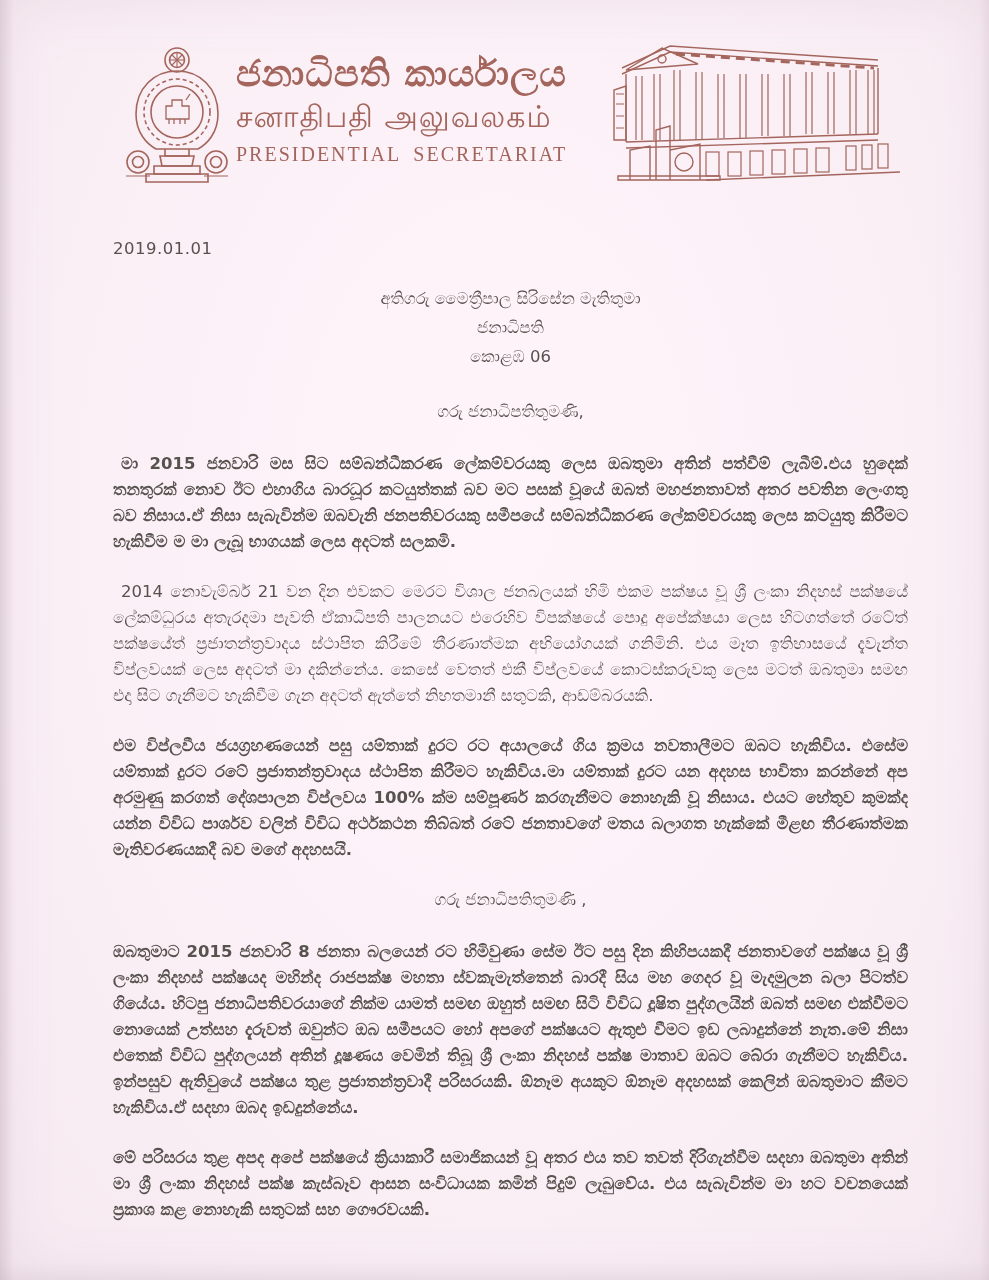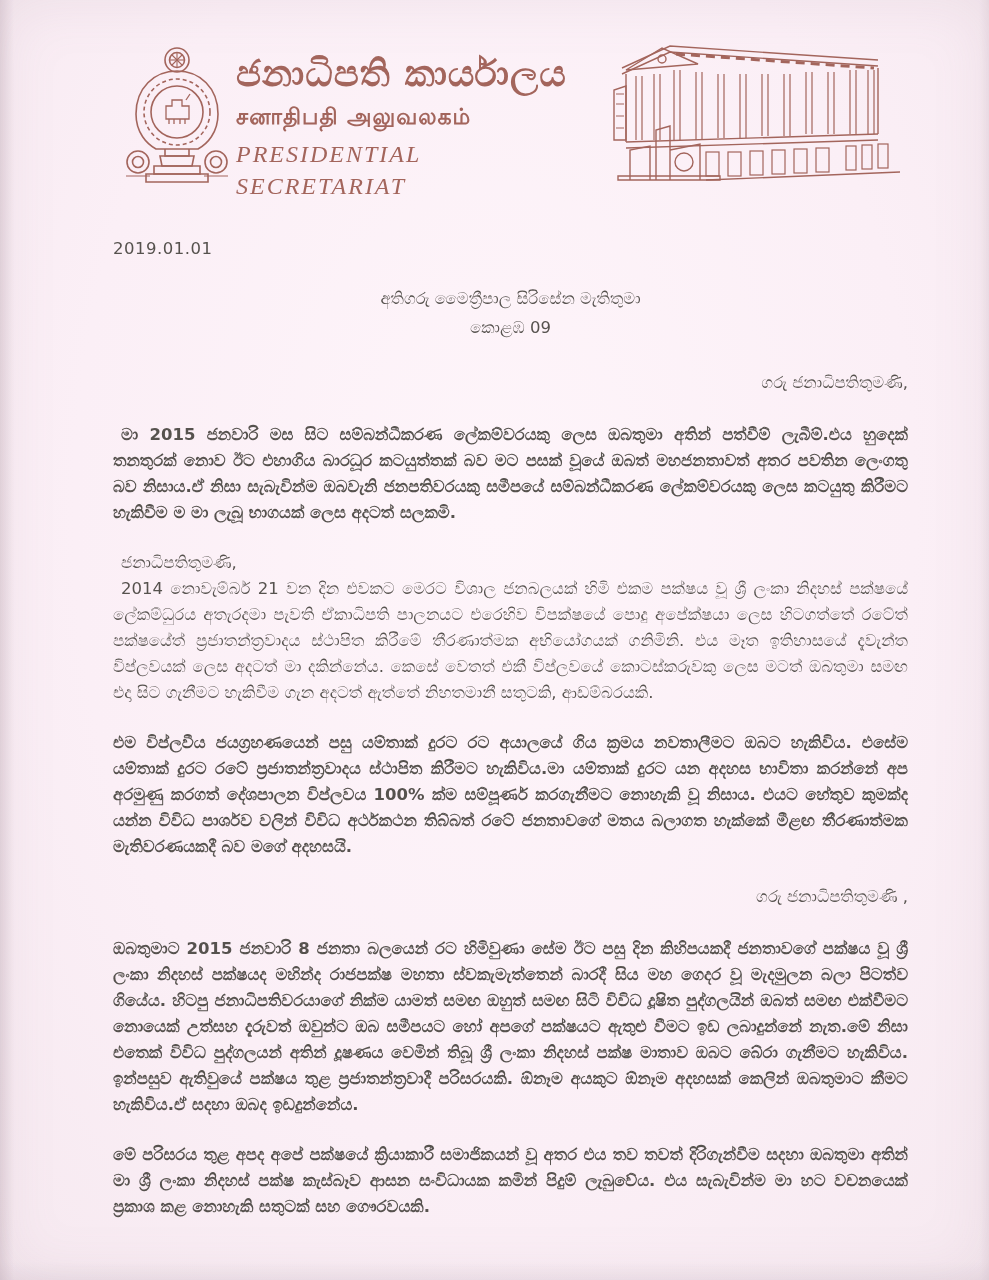--- a/index.html
+++ b/index.html
@@ -16,35 +16,35 @@
       linear-gradient(0deg, rgba(215,200,210,.28) 0, rgba(253,241,247,0) 18px),
       radial-gradient(ellipse at 50% 40%, #fef5fa 0%, #fbeff6 60%, #f6e9f0 100%);
     box-shadow:inset 0 0 60px rgba(150,120,140,.12);
   }
 
   
   .letterhead{position:absolute;left:8px;top:0;width:100%;height:215px;}
   .emblem{position:absolute;left:108px;top:44px;width:122px;height:142px;}
   .lh-titles{position:absolute;left:228px;top:52px;width:340px;text-align:left;}
   .lh-sinhala{font-size:37px;font-weight:bold;line-height:44px;letter-spacing:1px;}
-  .lh-tamil{font-size:22px;font-weight:bold;line-height:42px;letter-spacing:1px;}
-  .lh-english{font-family:"Liberation Serif","DejaVu Serif",serif;font-size:24px;line-height:32px;letter-spacing:2px;word-spacing:6px;font-style:italic;}
+  .lh-tamil{font-size:30px;font-weight:normal;line-height:42px;letter-spacing:1px;}
+  .lh-english{font-family:"Liberation Serif","DejaVu Serif",serif;font-size:20px;line-height:32px;letter-spacing:2px;word-spacing:6px;}
   .building{position:absolute;left:602px;top:30px;width:292px;height:160px;}
 
   
   .content{
     position:absolute;left:113px;top:236px;width:795px;
     color:#56524e;font-size:16.5px;line-height:26px;
     text-align:justify;
   }
   .blk{margin:0 0 22px 0;}
   .date{letter-spacing:.5px;}
   .addr-line{line-height:29px;text-align:center;}
   .addr{margin-bottom:28px;}
-  .salutation{text-align:right;margin-bottom:26px;}
+  .salutation{text-align:center;margin-bottom:26px;}
   .subject{
     font-weight:bold;text-decoration:underline;text-underline-offset:4px;
     color:#4e4a46;margin-bottom:28px;text-align:left;font-size:17px;
   }
   .para{margin-bottom:24px;font-weight:bold;}
   .para-indent{text-indent:8px;}
   .inner-salutation{text-align:left;text-indent:8px;}
 </style>
 </head>
 <body>
@@ -146,30 +146,30 @@
       <path d="M96,150 L290,142"></path>
     </svg>
   </div>
 
   <div class="content">
 
     <div class="blk date">2019.01.01</div>
 
     <div class="blk addr">
       <div class="addr-line">අතිගරු මෛත්‍රීපාල සිරිසේන මැතිතුමා</div>
-      <div class="addr-line">කොළඹ 09</div>
+      <div class="addr-line">ජනාධිපති</div>
+      <div class="addr-line">කොළඹ 06</div>
     </div>
 
     <div class="blk salutation">ගරු ජනාධිපතිතුමණි,</div>
 
 
     <div class="blk para para-indent">මා 2015 ජනවාරි මස සිට  සම්බන්ධීකරණ ලේකම්වරයකු ලෙස ඔබතුමා අතින් පත්වීම් ලැබීම්.එය හුදෙක් තනතුරක් නොව ඊට එහාගිය බාරධූර කටයුත්තක් බව මට පසක් වූයේ ඔබත් මහජනතාවත් අතර පවතින ලෙංගතු බව නිසාය.ඒ නිසා සැබැවින්ම ඔබවැනි ජනපතිවරයකු සමීපයේ සම්බන්ධීකරණ ලේකම්වරයකු ලෙස කටයුතු කිරීමට හැකිවීම ම මා ලැබූ භාගයක් ලෙස අදටත් සලකමි.</div>
 
     <div class="blk" style="margin-bottom:24px;">
-      <div class="inner-salutation">ජනාධිපතිතුමණි,</div>
       <div class="para-indent">2014 නොවැම්බර් 21 වන දින එවකට මෙරට විශාල ජනබලයක් හිමි එකම පක්ෂය වූ ශ්‍රී ලංකා නිදහස් පක්ෂයේ ලේකම්ධුරය අතැරදමා පැවති ඒකාධිපති පාලනයට එරෙහිව විපක්ෂයේ පොදු අපේක්ෂයා ලෙස හිටගත්තේ රටේත් පක්ෂයේත් ප්‍රජාතන්ත්‍රවාදය ස්ථාපිත කිරීමේ තීරණාත්මක අභියෝගයක් ගනිමිනි. එය මෑත ඉතිහාසයේ දැවැන්ත විප්ලවයක් ලෙස අදටත් මා දකින්නේය. කෙසේ වෙතත් එකී විප්ලවයේ කොටස්කරුවකු ලෙස මටත් ඔබතුමා සමඟ එදා සිට ගැනීමට හැකිවීම ගැන අදටත් ඇත්තේ නිහතමානී සතුටකි, ආඩම්බරයකි.</div>
     </div>
 
     <div class="blk para">එම විප්ලවීය ජයග්‍රහණයෙන් පසු යම්තාක් දුරට රට අයාලයේ ගිය ක්‍රමය නවතාලීමට ඔබට හැකිවිය. එසේම යම්තාක් දුරට රටේ ප්‍රජාතන්ත්‍රවාදය ස්ථාපිත කිරීමට හැකිවිය.මා යම්තාක් දුරට යන අදහස භාවිතා කරන්නේ අප අරමුණු කරගත් දේශපාලන විප්ලවය 100% ක්ම සම්පූර්ණ කරගැනීමට නොහැකි වූ නිසාය. එයට හේතුව කුමක්ද යන්න විවිධ පාර්ශව වලින් විවිධ අර්ථකථන තිබ්බත් රටේ ජනතාවගේ මතය බලාගත හැක්කේ මීළඟ තීරණාත්මක මැතිවරණයකදී බව මගේ අදහසයි.</div>
 
     <div class="blk salutation">ගරු ජනාධිපතිතුමණි ,</div>
 
     <div class="blk para">ඔබතුමාට 2015 ජනවාරි 8 ජනතා බලයෙන් රට හිමිවුණා සේම ඊට පසු දින කිහිපයකදී ජනතාවගේ පක්ෂය වූ ශ්‍රී ලංකා නිදහස් පක්ෂයද මහින්ද රාජපක්ෂ මහතා ස්වකැමැත්තෙන් බාරදී සිය මහ ගෙදර වූ මැදමුලන බලා පිටත්ව ගියේය. හිටපු ජනාධිපතිවරයාගේ නික්ම යාමත් සමඟ ඔහුත් සමඟ සිටි විවිධ දූෂිත පුද්ගලයින් ඔබත් සමඟ එක්වීමට නොයෙක් උත්සහ දැරුවත් ඔවුන්ට ඔබ සමීපයට හෝ අපගේ පක්ෂයට ඇතුළු වීමට ඉඩ ලබාදුන්නේ නැත.මේ නිසා එතෙක් විවිධ පුද්ගලයන් අතින් දූෂණය වෙමින් තිබූ ශ්‍රී ලංකා නිදහස් පක්ෂ මාතාව ඔබට බේරා ගැනීමට හැකිවිය. ඉන්පසුව ඇතිවුයේ පක්ෂය තුළ ප්‍රජාතන්ත්‍රවාදී පරිසරයකි. ඕනෑම අයකුට ඕනෑම අදහසක් කෙලින් ඔබතුමාට කීමට හැකිවිය.ඒ සදහා ඔබද ඉඩදුන්නේය.</div>
 
     <div class="blk para">මේ පරිසරය තුළ අපද අපේ පක්ෂයේ ක්‍රියාකාරී සමාජිකයන් වූ අතර එය තව තවත් දිරිගැන්වීම සදහා ඔබතුමා අතින් මා ශ්‍රී ලංකා නිදහස් පක්ෂ කැස්බෑව ආසන සංවිධායක කමින් පිදුම් ලැබුවේය. එය සැබැවින්ම මා හට වචනයෙක් ප්‍රකාශ කළ නොහැකි සතුටක් සහ ගෞරවයකි.</div>

